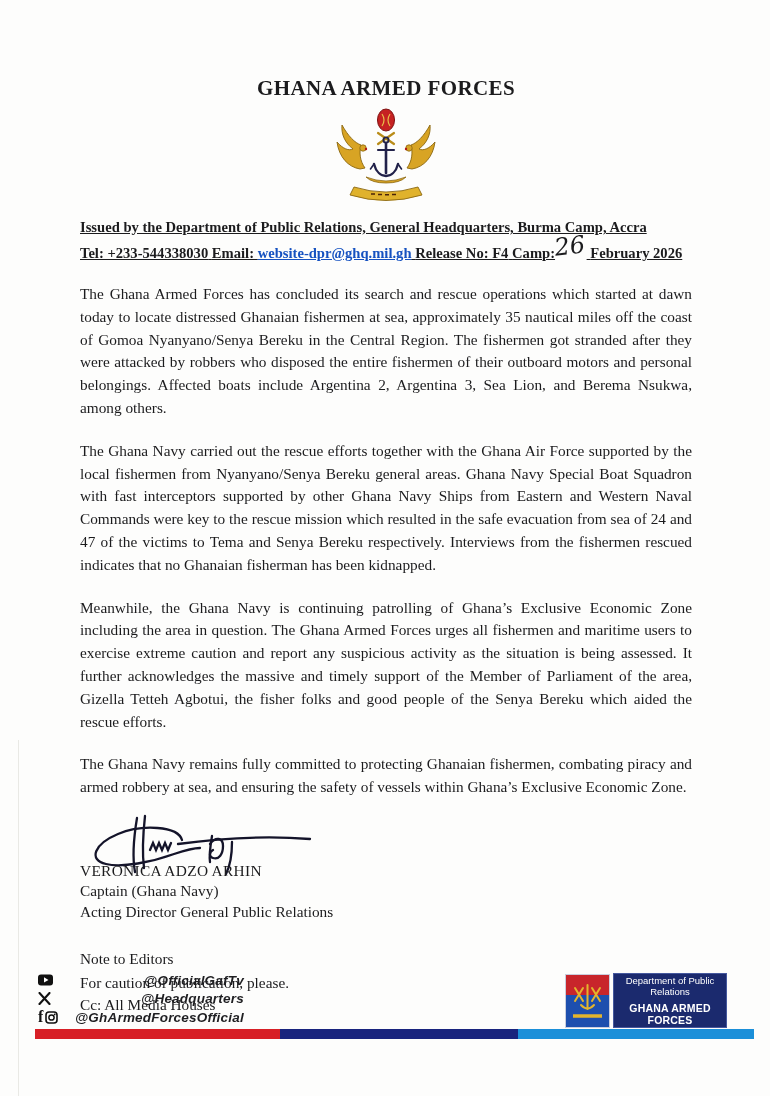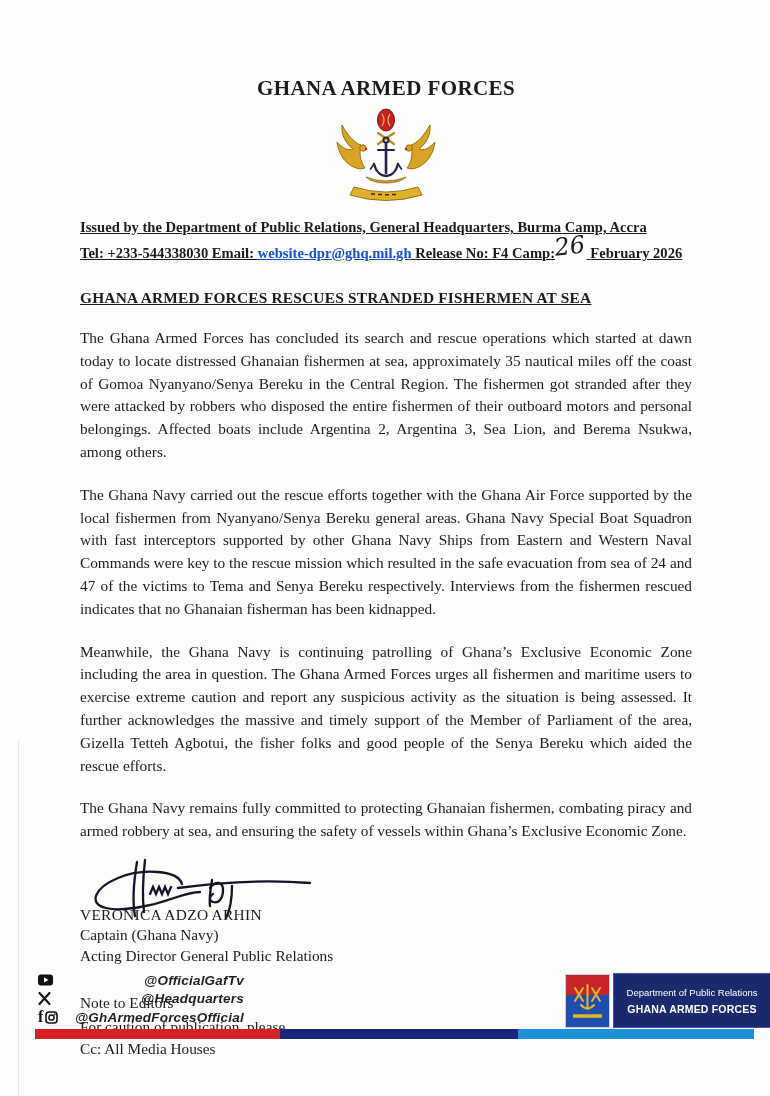--- a/index.html
+++ b/index.html
@@ -68,21 +68,21 @@
   .footer-bar{position:absolute;left:35px;top:1029px;width:719px;height:10px;display:flex;}
   .footer-bar .seg{height:100%;}
   .seg-red{width:245px;}
   .seg-navy{width:238px;}
   .seg-blue{flex:1;}
   .mini-crest{
     position:absolute;left:565px;top:974px;width:45px;height:54px;
     border:1px solid #c9cedd;box-sizing:border-box;
   }
   .dept-box{
-    position:absolute;left:613px;top:973px;width:158px;height:55px;
+    position:absolute;left:613px;top:973px;width:114px;height:55px;
     background:#1b2a6e;border:1px solid #45589e;box-sizing:border-box;
     display:flex;flex-direction:column;justify-content:center;align-items:center;
     gap:5px;color:#ffffff;text-align:center;
     font-family:"Liberation Sans", sans-serif;
   }
   .dept-line1{font-size:9.5px;}
   .dept-line2{font-size:10.5px;font-weight:bold;letter-spacing:.2px;}
   .scan-edge{position:absolute;left:18px;top:740px;bottom:0;width:1px;background:#d8d8d2;opacity:.55;}
 </style>
 </head>
@@ -129,21 +129,20 @@
 
     <div class="hdr-line">
       <span>Tel: +233-544338030</span>
       <span>Email:</span>
       <span class="email-link">website-dpr@ghq.mil.gh</span>
       <span>Release No: F4</span>
       <span>Camp:</span><span class="handwritten">26</span>
       <span>February 2026</span>
     </div>
 
-    <div class="headline">GHANA ARMED FORCES RESCUES STRANDED FISHERMEN AT SEA</div>
 
     <p class="para">The Ghana Armed Forces has concluded its search and rescue operations which started at dawn today to locate distressed Ghanaian fishermen at sea, approximately 35 nautical miles off the coast of Gomoa Nyanyano/Senya Bereku in the Central Region. The fishermen got stranded after they were attacked by robbers who disposed the entire fishermen of their outboard motors and personal belongings. Affected boats include Argentina 2, Argentina 3, Sea Lion, and Berema Nsukwa, among others.</p>
     <p class="para">The Ghana Navy carried out the rescue efforts together with the Ghana Air Force supported by the local fishermen from Nyanyano/Senya Bereku general areas. Ghana Navy Special Boat Squadron with fast interceptors supported by other Ghana Navy Ships from Eastern and Western Naval Commands were key to the rescue mission which resulted in the safe evacuation from sea of 24 and 47 of the victims to Tema and Senya Bereku respectively. Interviews from the fishermen rescued indicates that no Ghanaian fisherman has been kidnapped.</p>
     <p class="para">Meanwhile, the Ghana Navy is continuing patrolling of Ghana’s Exclusive Economic Zone including the area in question. The Ghana Armed Forces urges all fishermen and maritime users to exercise extreme caution and report any suspicious activity as the situation is being assessed. It further acknowledges the massive and timely support of the Member of Parliament of the area, Gizella Tetteh Agbotui, the fisher folks and good people of the Senya Bereku which aided the rescue efforts.</p>
     <p class="para">The Ghana Navy remains fully committed to protecting Ghanaian fishermen, combating piracy and armed robbery at sea, and ensuring the safety of vessels within Ghana’s Exclusive Economic Zone.</p>
 
     <div class="signature-wrap">
       <svg width="235" height="62" viewBox="0 0 235 62">
         <g fill="none" stroke="#14142a" stroke-width="2.3" stroke-linecap="round">
           <path d="M55 4 C 52 22, 50 42, 53 58"></path>

